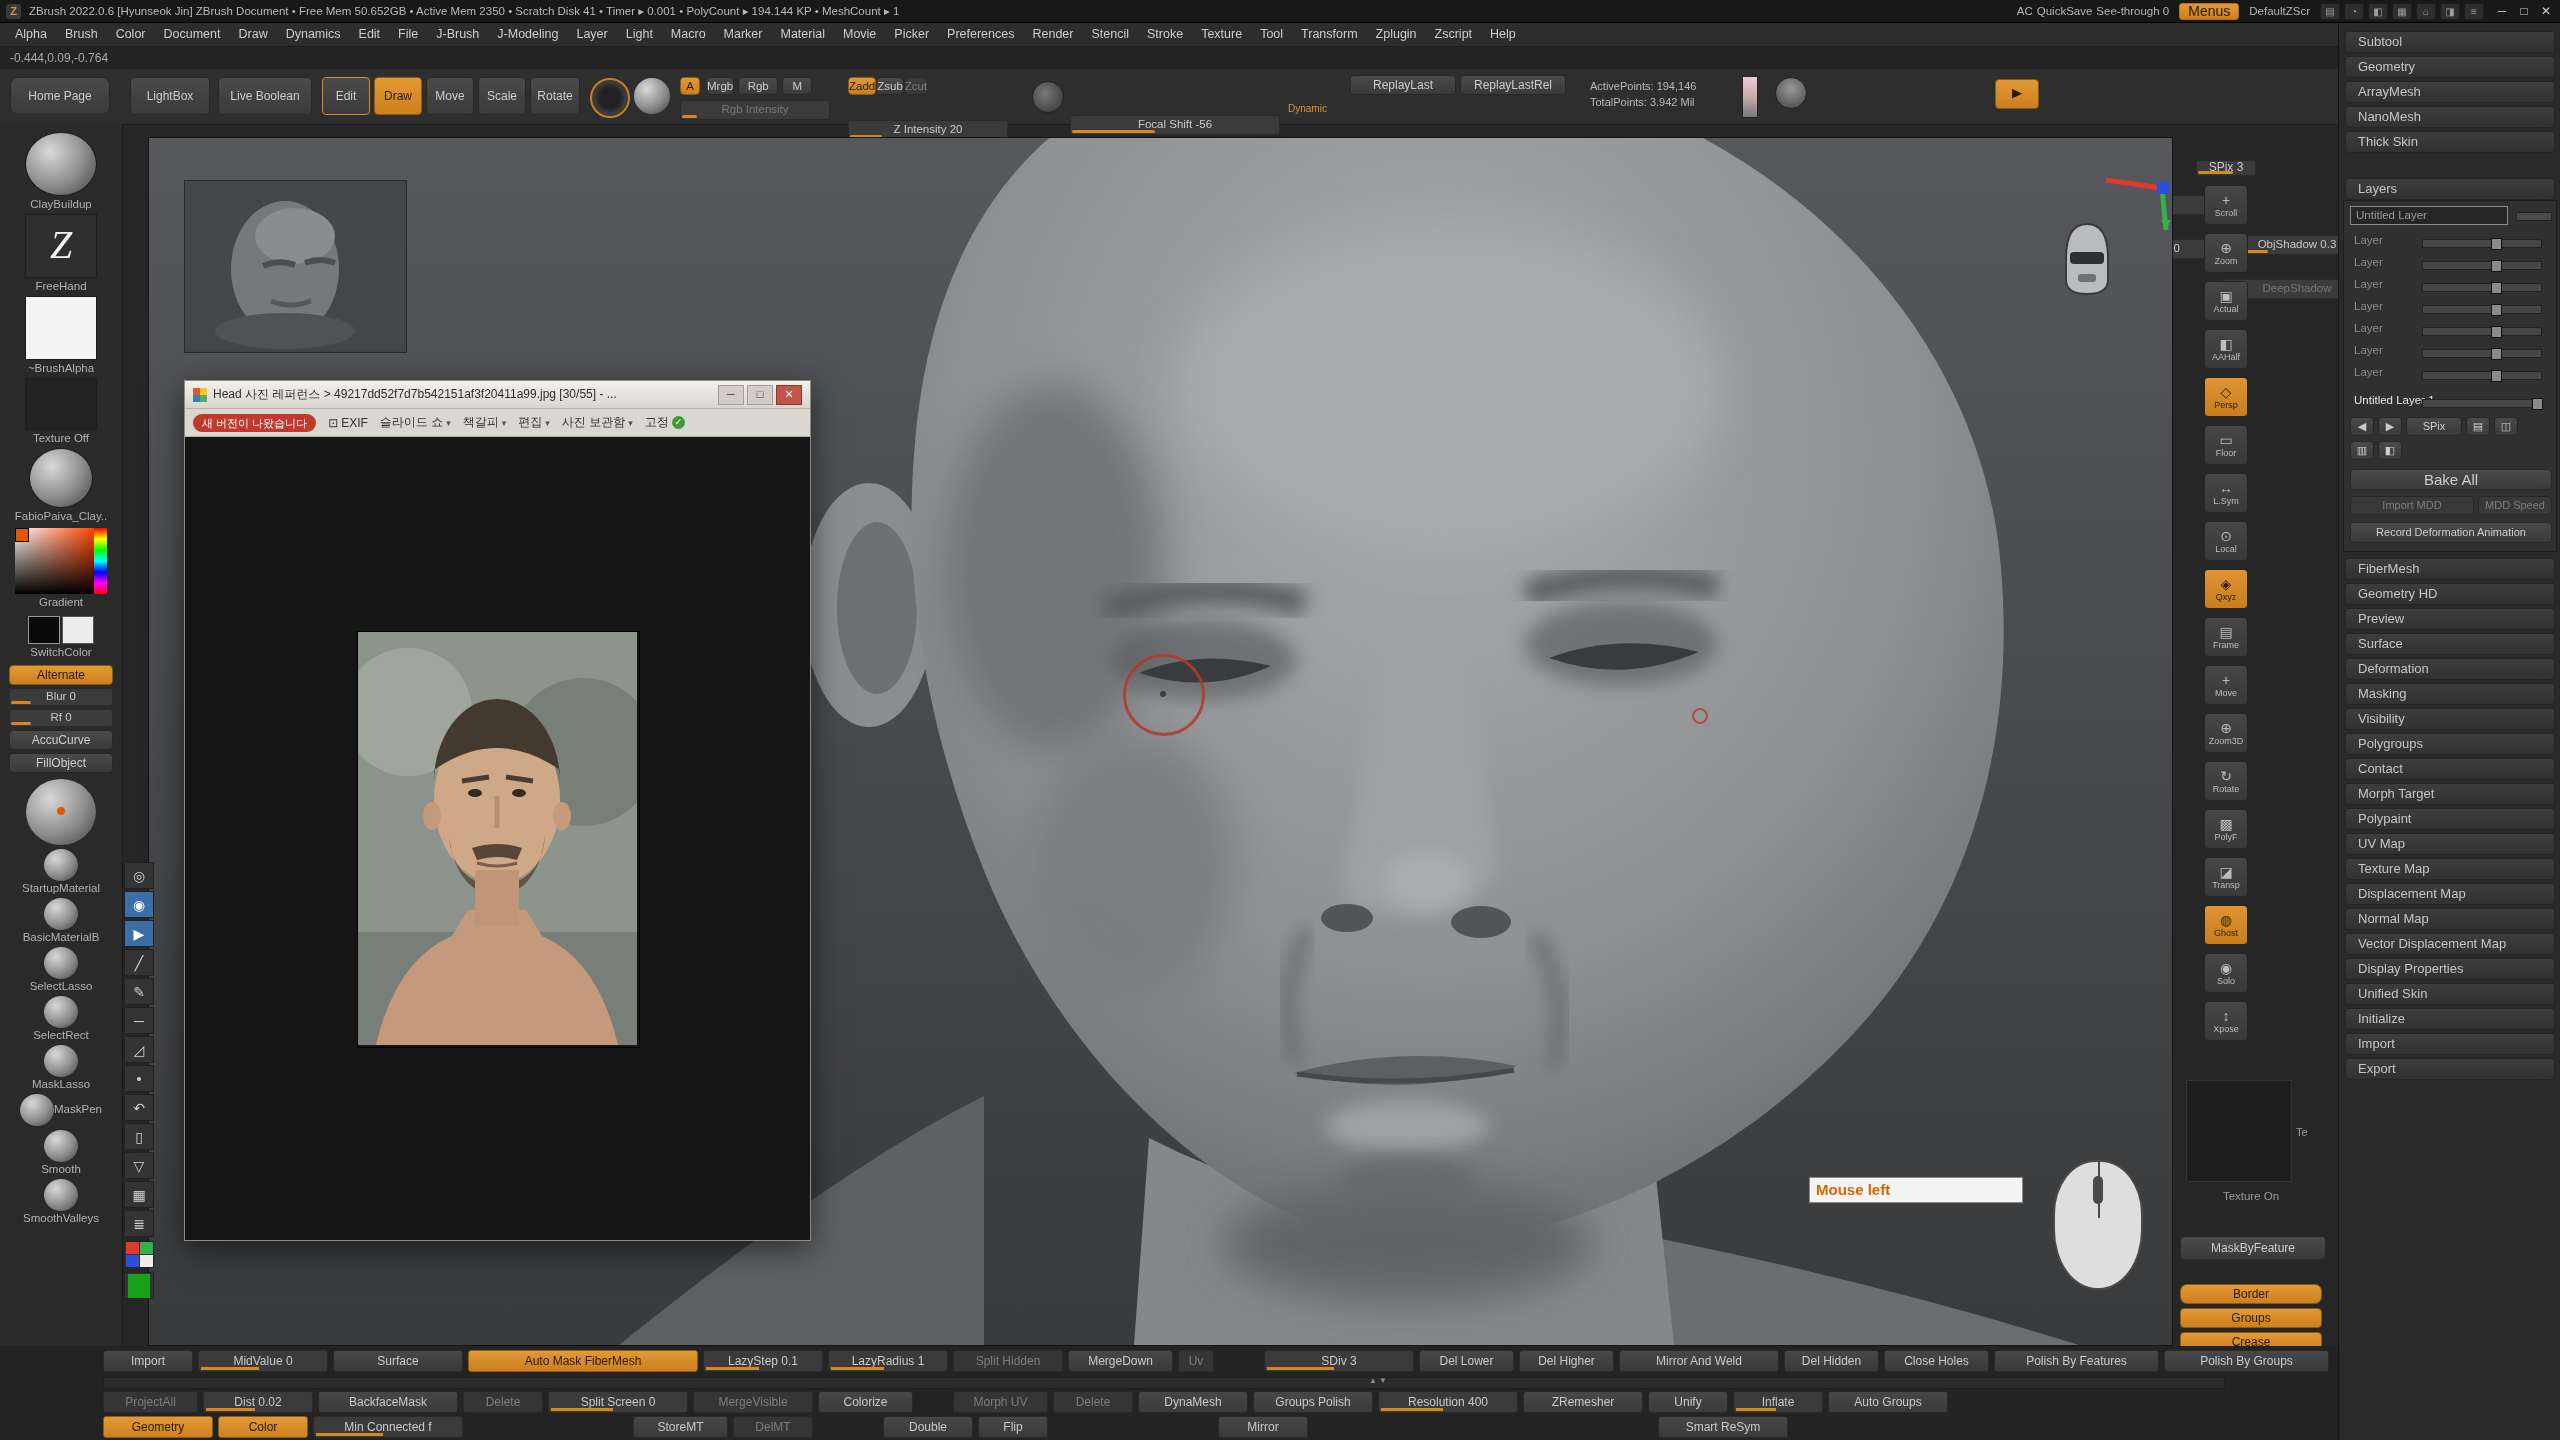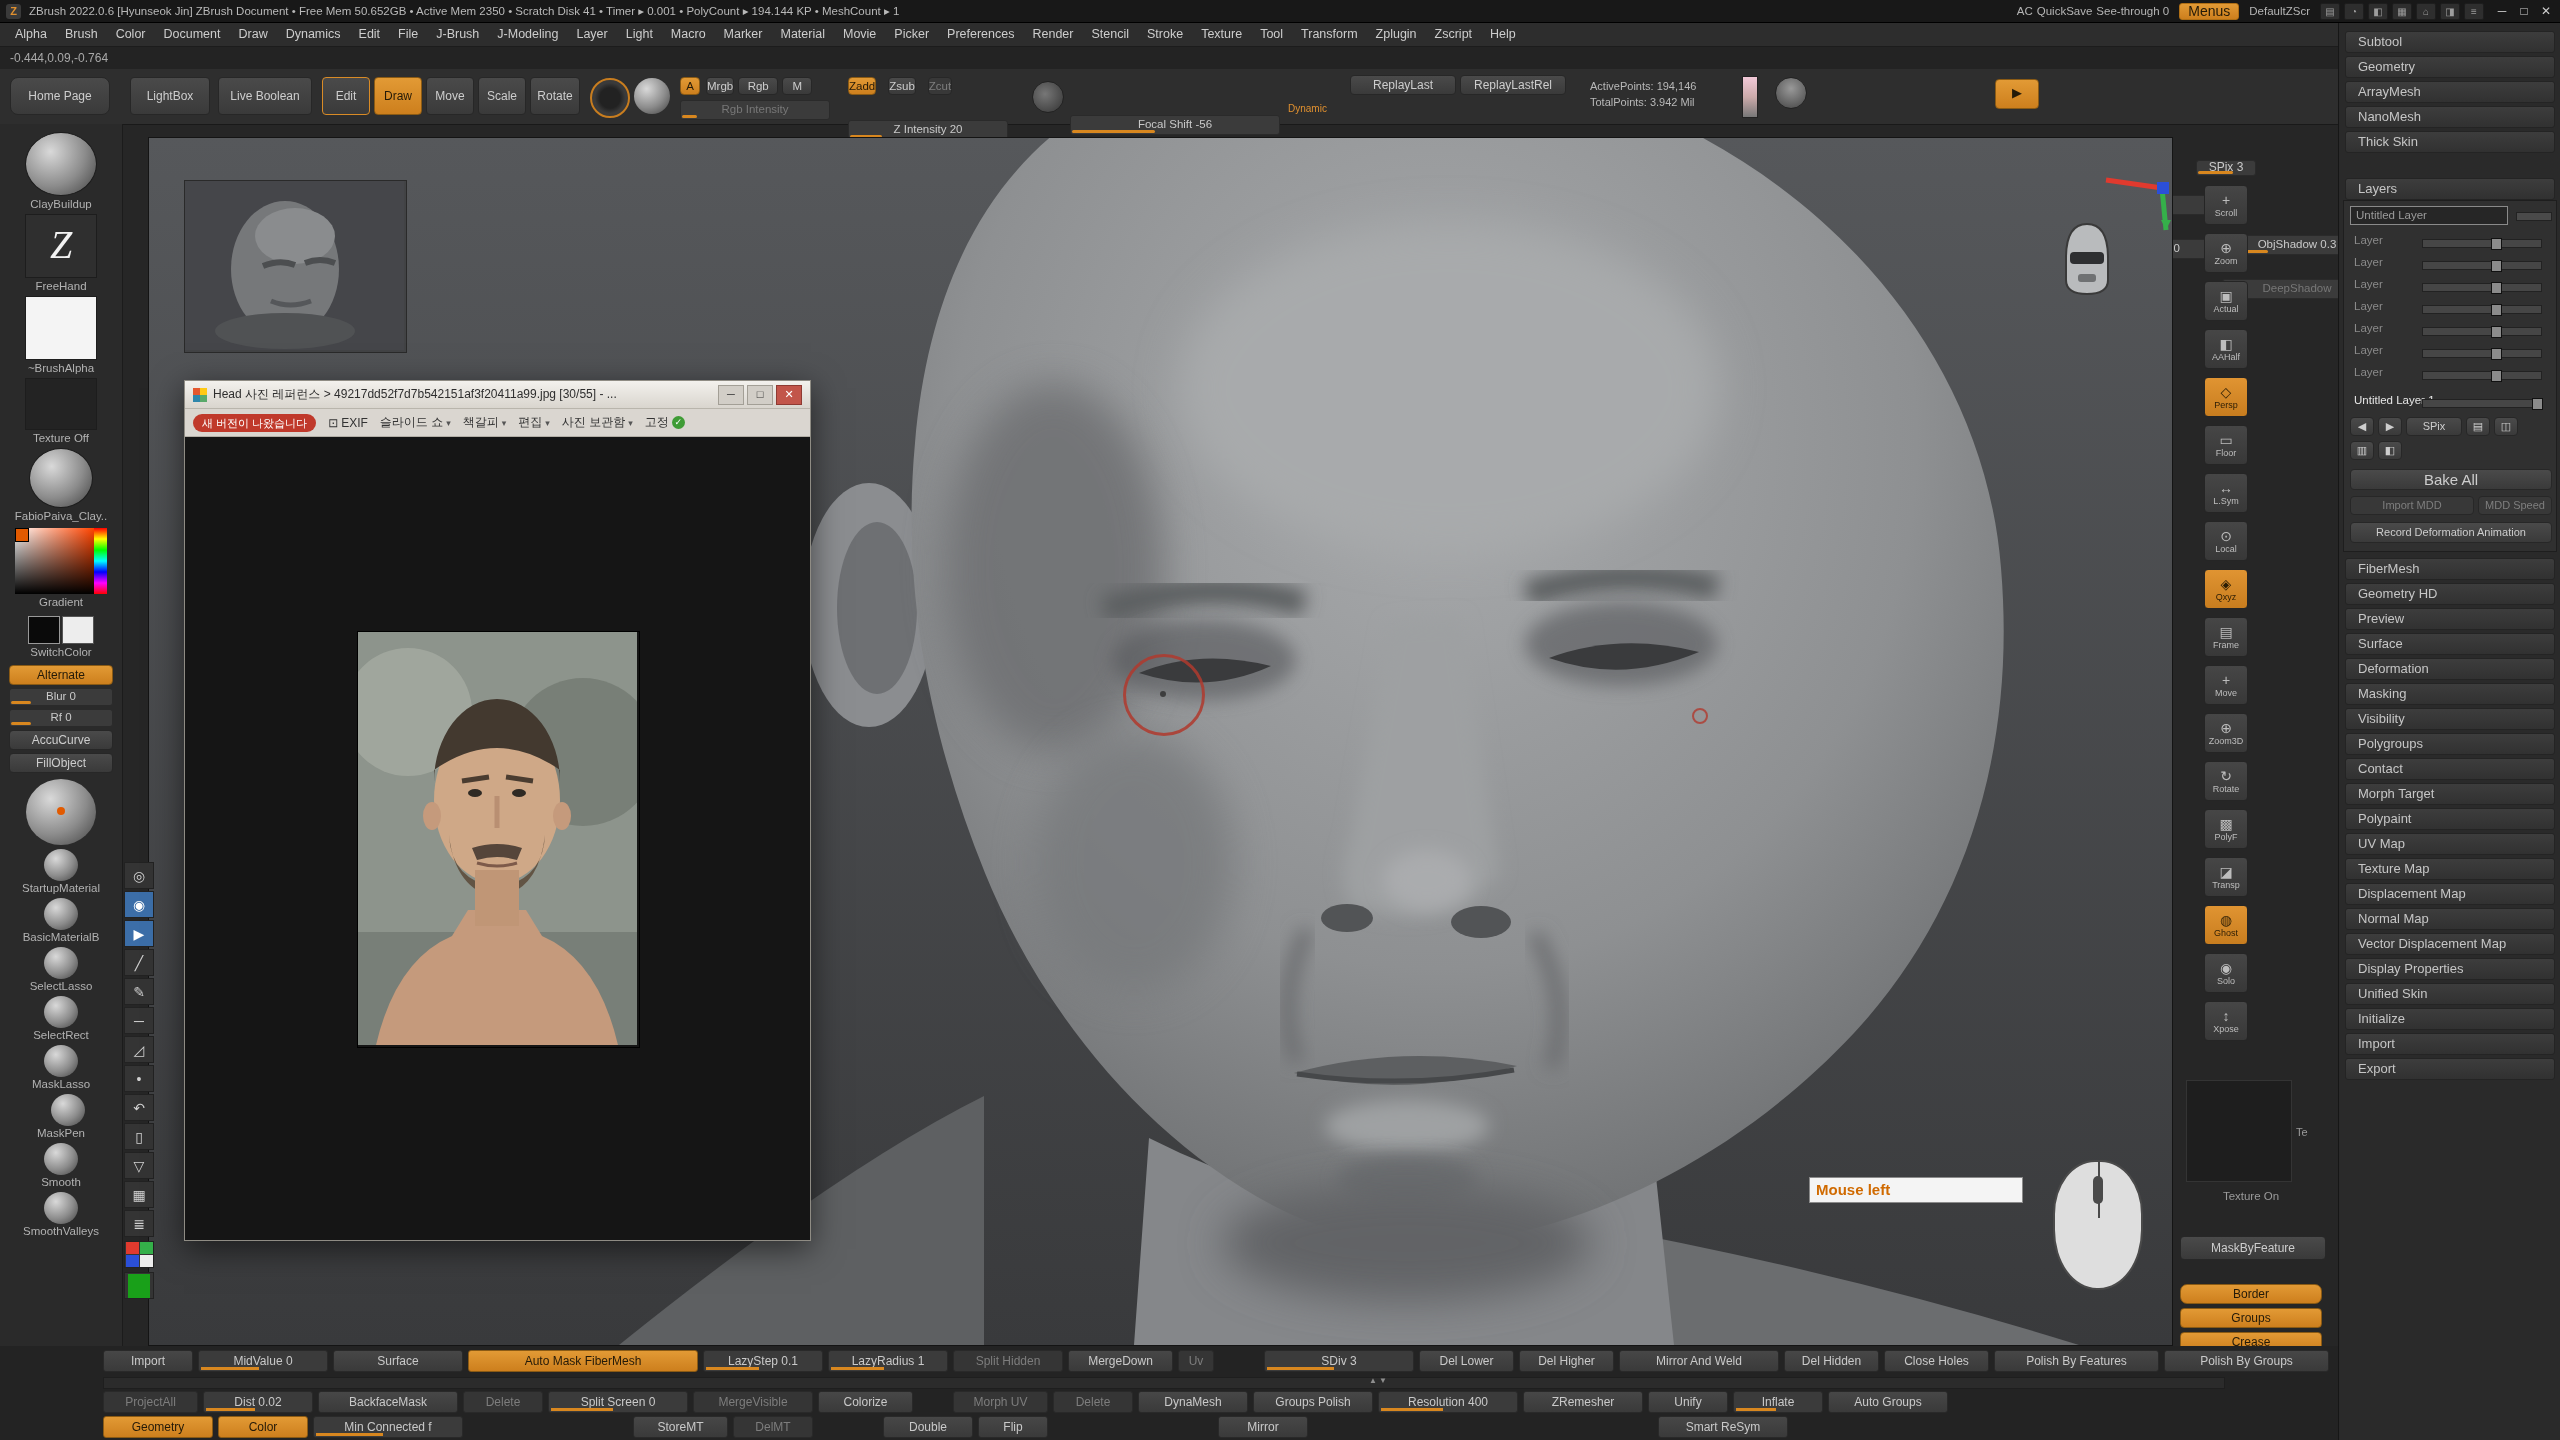--- a/index.html
+++ b/index.html
@@ -225,21 +225,21 @@
     <div class="abs roundico" style="left:590px;top:9px;width:36px;height:36px;background:radial-gradient(circle at 50% 50%,#222 40%,#3a3a3a 60%);border:2px solid #c87d1f;"></div>
     <div class="abs sphere" style="left:634px;top:9px;width:36px;height:36px;"></div>
 
     <div class="abs btn orange chip" style="left:680px;top:8px;width:20px;">A</div>
     <div class="abs" style="left:706px;top:8px;display:flex;gap:4px;">
 
     <span class="btn chip w52">Mrgb</span>
         <span class="btn chip w40">Rgb</span>
         <span class="btn chip w30">M</span>
       </div>
-    <div class="abs" style="left:848px;top:8px;display:flex;gap:12px;">
+    <div class="abs" style="left:848px;top:8px;display:flex;gap:0;">
 
     <span class="btn chip orange w52">Zadd</span>
         <span class="btn chip w52">Zsub</span>
         <span class="btn chip dim w46">Zcut</span>
       </div>
     <div class="abs sld dim p10" style="left:680px;top:31px;width:150px;"><span>Rgb Intensity</span><i></i></div>
     <div class="abs sld p20" style="left:848px;top:31px;width:160px;"><span>Z Intensity 20</span><i></i></div>
 
     <div class="abs roundico" style="left:1032px;top:12px;width:30px;height:30px;background:radial-gradient(circle at 40% 40%,#777,#333);border:1px solid #222;"></div>
     <div class="abs sld p40" style="left:1070px;top:6px;width:210px;"><span>Focal Shift -56</span><i></i></div>
@@ -327,21 +327,21 @@
         <div style="display:flex;flex-direction:column;align-items:center;">
           <div class="sphere" style="width:34px;height:32px;margin-top:4px;"></div>
           <div class="pal-label" style="margin:1px 0 0 0;">SelectRect</div>
         </div>
 
         <div style="display:flex;flex-direction:column;align-items:center;">
           <div class="sphere" style="width:34px;height:32px;margin-top:4px;"></div>
           <div class="pal-label" style="margin:1px 0 0 0;">MaskLasso</div>
         </div>
 
-        <div style="display:flex;flex-direction:column;align-items:flex-end;">
+        <div style="display:flex;flex-direction:row;align-items:center;">
           <div class="sphere" style="width:34px;height:32px;margin-top:4px;"></div>
           <div class="pal-label" style="margin:1px 0 0 0;">MaskPen</div>
         </div>
 
         <div style="display:flex;flex-direction:column;align-items:center;">
           <div class="sphere" style="width:34px;height:32px;margin-top:4px;"></div>
           <div class="pal-label" style="margin:1px 0 0 0;">Smooth</div>
         </div>
 
         <div style="display:flex;flex-direction:column;align-items:center;">

